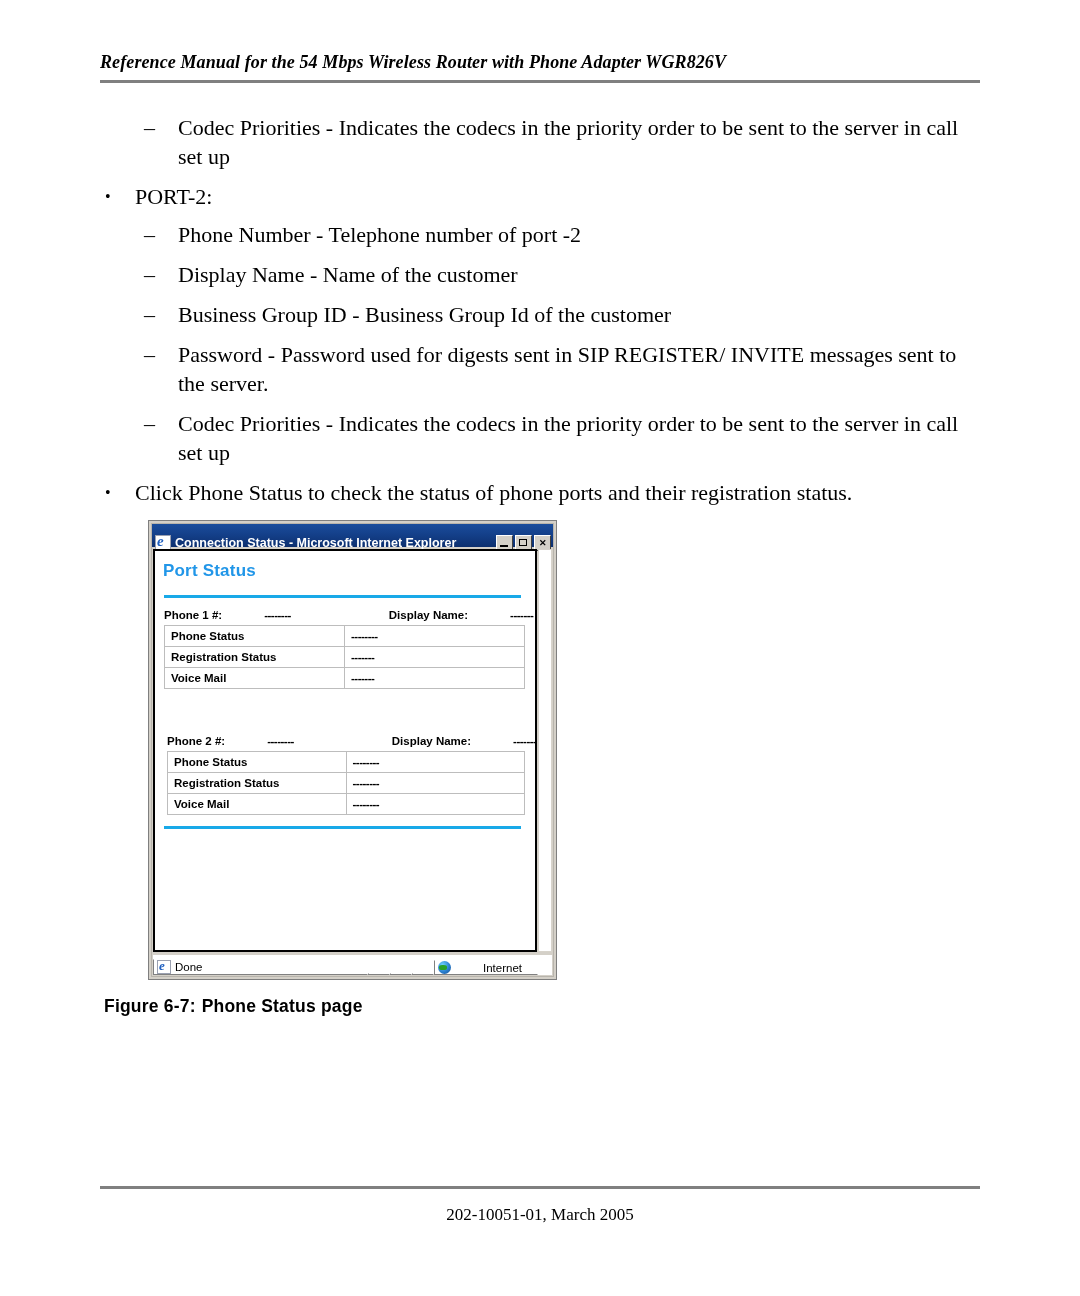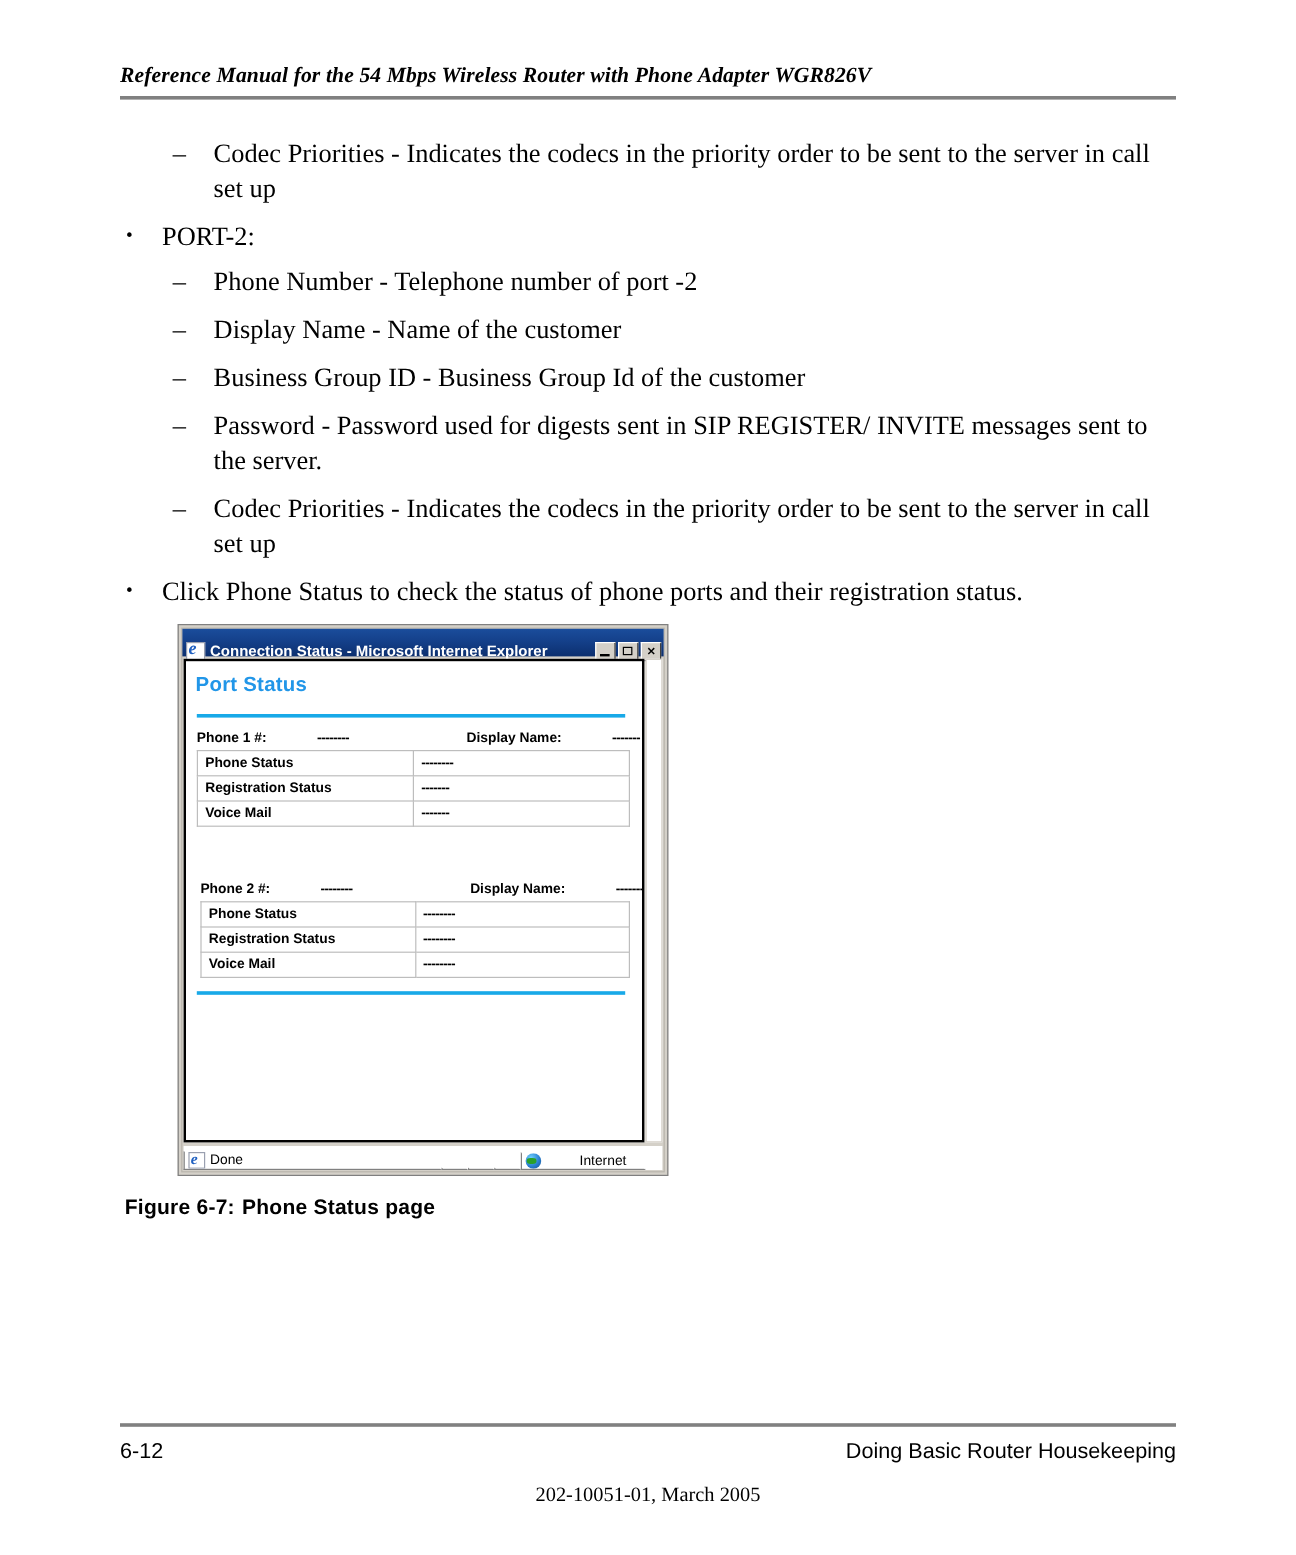--- a/index.html
+++ b/index.html
@@ -475,18 +475,14 @@
     <span class="sb-grip"></span>
   </div>
 </div>
 
 <div class="figure-caption">
   <span>Figure 6-7:</span><span class="cap-gap"></span><span>Phone Status page</span>
 </div>
 
 <div class="page-footer">
   <div class="footer-rule"></div>
-  <div class="footer-line">
-    <span>6-12</span>
-    <span>Doing Basic Router Housekeeping</span>
-  </div>
   <div class="footer-center">202-10051-01, March 2005</div>
 </div>
 
 </body></html>

